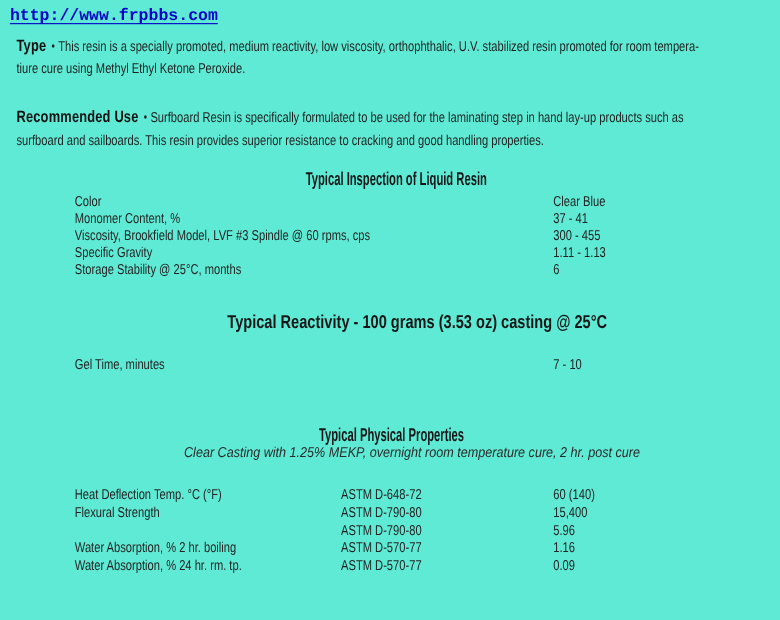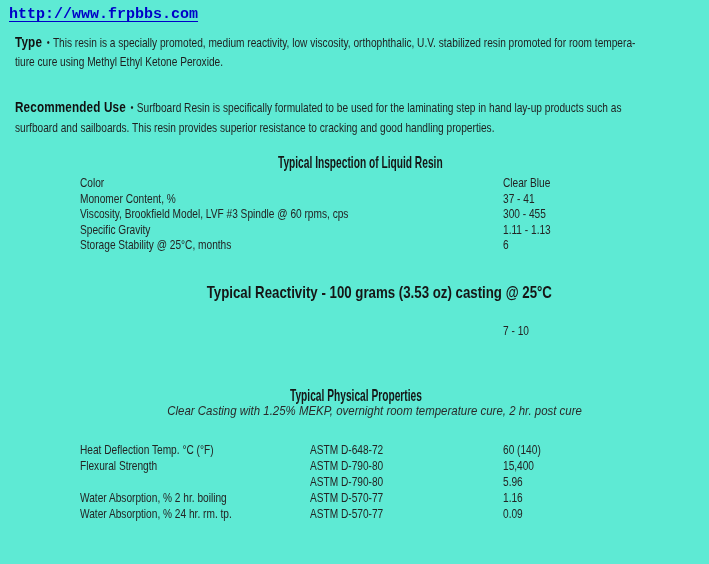--- a/index.html
+++ b/index.html
@@ -36,21 +36,21 @@
     position: absolute; width: 709px; text-align: center;
     font-style: italic; font-size: 13px; line-height: 13px; color: #2a2a2a;
   }
   .subtitle .cx { transform-origin: 50% 50%; }
 
   .tbl { position: absolute; left: 68px; width: 641px; }
   .t-row { position: relative; }
   .tbl1 .t-row { height: 15.5px; line-height: 15.5px; }
   .tbl2 .t-row, .tbl3 .t-row { height: 16px; line-height: 16px; }
   .cell { position: absolute; top: 0; font-size: 13px; color: #242424; }
-  .c-prop { left: 12px; }
+  .c-prop { left: 0; }
   .c-method { left: 242px; }
   .c-val { left: 387px; margin-left: 48px; }
 </style>
 </head>
 <body>
 
 <div class="page">
 
   <a class="site-link">http://www.frpbbs.com</a>
 
@@ -96,20 +96,21 @@
       <span class="cell c-prop"><span class="cx s78">Storage Stability @ 25°C, months</span></span>
       <span class="cell c-val"><span class="cx s78">6</span></span>
     </div>
   </div>
 
   <div class="heading" style="top:284px; left:25px">
     <span class="cx s78">Typical Reactivity - 100 grams (3.53 oz) casting @ 25°C</span>
   </div>
   <div class="tbl tbl2" style="top:323px">
     <div class="t-row">
+      <span class="cell c-prop"><span class="cx s78">Gel Time, minutes</span></span>
       <span class="cell c-val"><span class="cx s78">7 - 10</span></span>
     </div>
   </div>
 
   <div class="heading" style="top:387px; left:1px">
     <span class="cx s60">Typical Physical Properties</span>
   </div>
   <div class="subtitle" style="top:404px; left:20px">
     <span class="cx s88">Clear Casting with 1.25% MEKP, overnight room temperature cure, 2 hr. post cure</span>
   </div>

